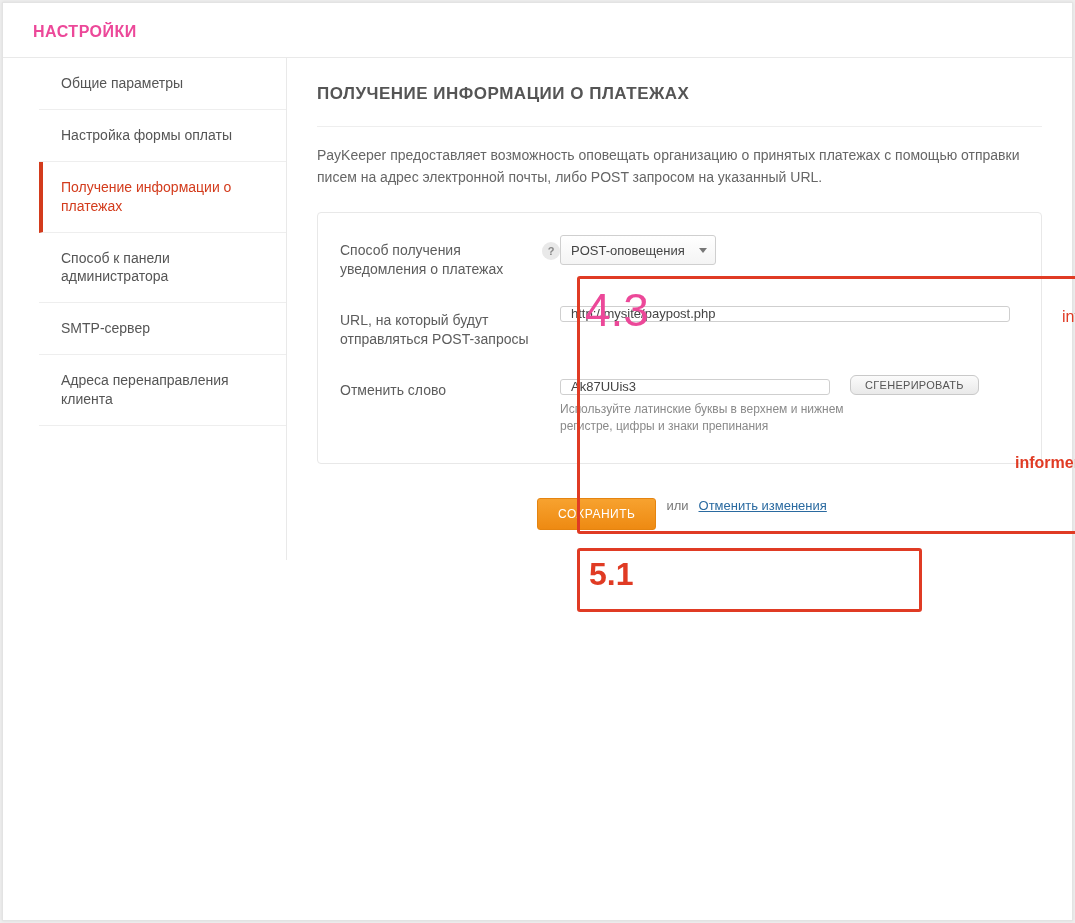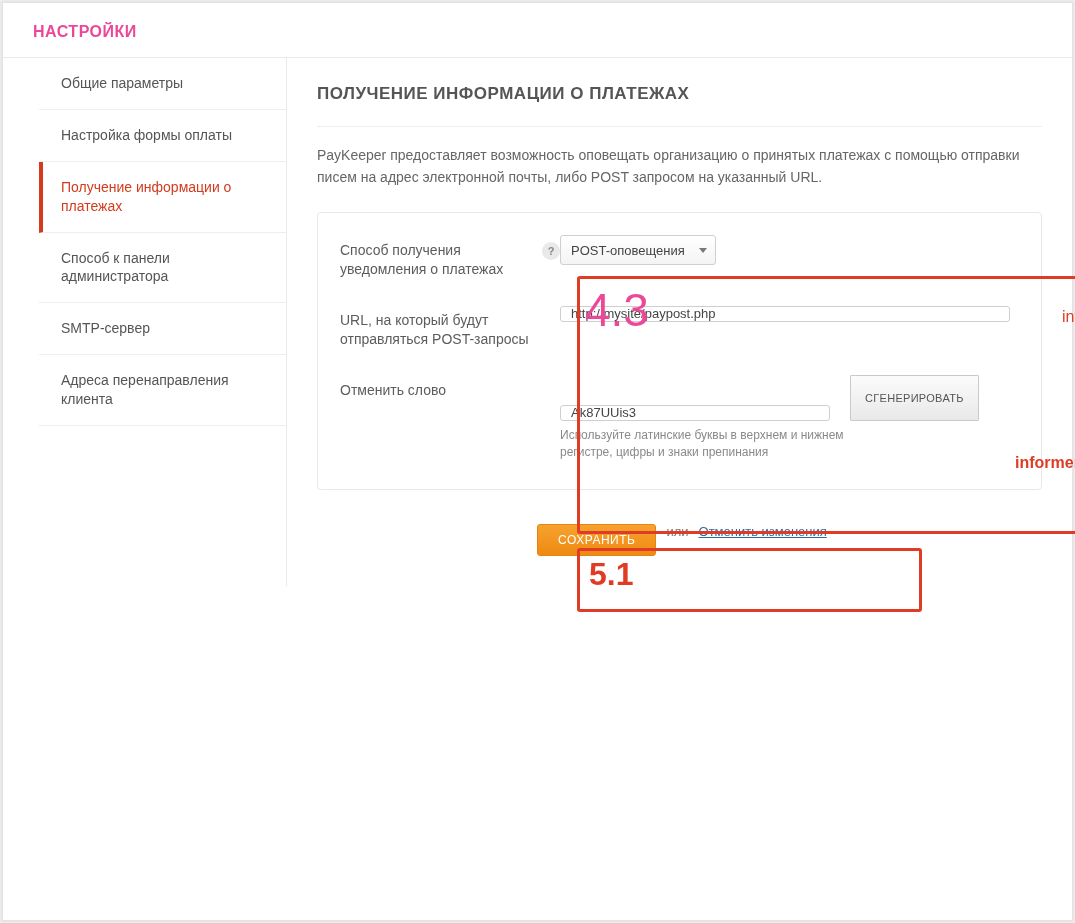--- a/index.html
+++ b/index.html
@@ -141,25 +141,25 @@
     border: 1px solid #cfcfcf;
     border-radius: 3px;
     padding: 0 10px;
     font-size: 13px;
     color: #444;
     background: #fff;
   }
   .text-input.full { width: 450px; }
   .text-input.secret { width: 270px; }
   .btn-gray {
-    height: 46px;
+    height: 20px;
     padding: 0 14px;
     background: linear-gradient(#fbfbfb,#e9e9e9);
     border: 1px solid #c9c9c9;
-    border-radius: 1px;
+    border-radius: 6px;
     font-size: 11px;
     color: #555;
     letter-spacing: 0.3px;
     cursor: pointer;
     margin-left: 20px;
   }
   .hint {
     font-size: 12px;
     color: #8a8a8a;
     line-height: 1.4;

